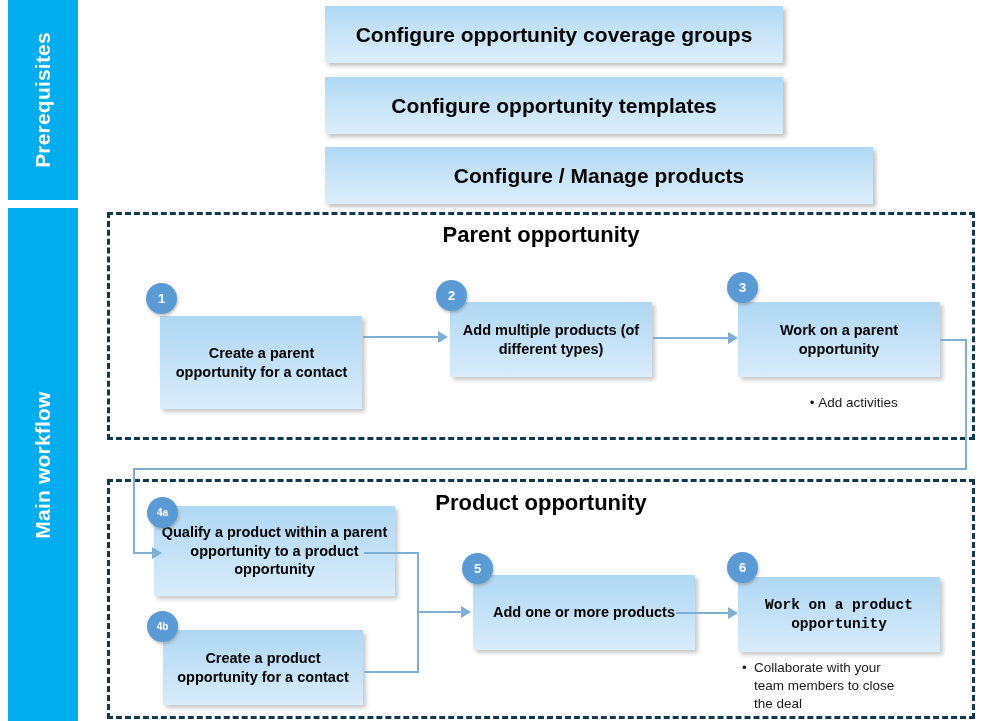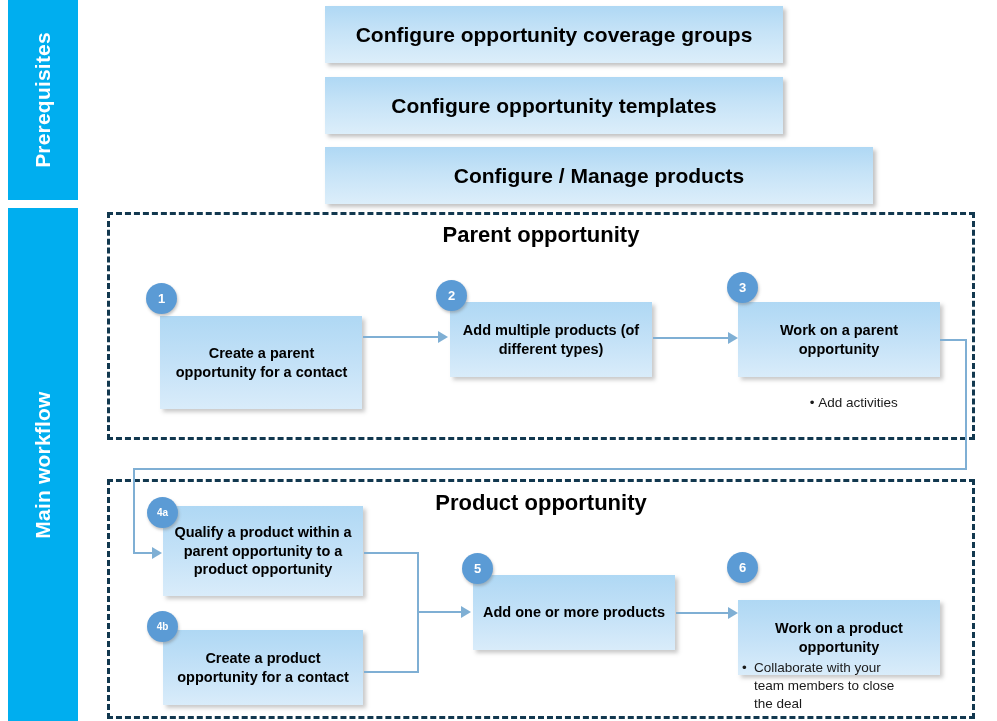--- a/index.html
+++ b/index.html
@@ -192,42 +192,42 @@
   <div class="note" style="left:742px; top:394px; width:220px;text-align:center;">
     <span class="dot">•</span><span class="note-text">Add activities</span>
   </div>
 
   <div class="group" style="left:107px; top:479px; width:868px; height:240px;"></div>
 
   <div class="group-title" style="left:107px; top:490px; width:868px;">
     <span>Product opportunity</span>
   </div>
 
-  <div class="step-box" style="left:163px; top:506px; width:200px; height:90px;align-items:center;">
+  <div class="step-box" style="left:154px; top:506px; width:241px; height:90px;align-items:center;">
     <span>Qualify a product within a parent opportunity to a product opportunity</span>
   </div>
   <div class="step-badge small" style="left:147px; top:497px;">
     <span>4a</span>
   </div>
 
   <div class="step-box" style="left:163px; top:630px; width:200px; height:75px;">
     <span>Create a product opportunity for a contact</span>
   </div>
   <div class="step-badge small" style="left:147px; top:611px;">
     <span>4b</span>
   </div>
 
-  <div class="step-box" style="left:473px; top:575px; width:202px; height:75px;">
+  <div class="step-box" style="left:473px; top:575px; width:222px; height:75px;">
     <span>Add one or more products</span>
   </div>
   <div class="step-badge" style="left:462px; top:553px;">
     <span>5</span>
   </div>
 
-  <div class="step-box" style="left:738px; top:600px; width:202px; height:75px;">
+  <div class="step-box" style="left:738px; top:577px; width:202px; height:75px;font-family:Liberation Mono, monospace;">
     <span>Work on a product opportunity</span>
   </div>
   <div class="step-badge" style="left:727px; top:552px;">
     <span>6</span>
   </div>
 
   <div class="note" style="left:742px; top:659px; width:185px;">
     <span class="dot">•</span><span class="note-text" style="width:160px;">Collaborate with your team members to close the deal</span>
   </div>
 

